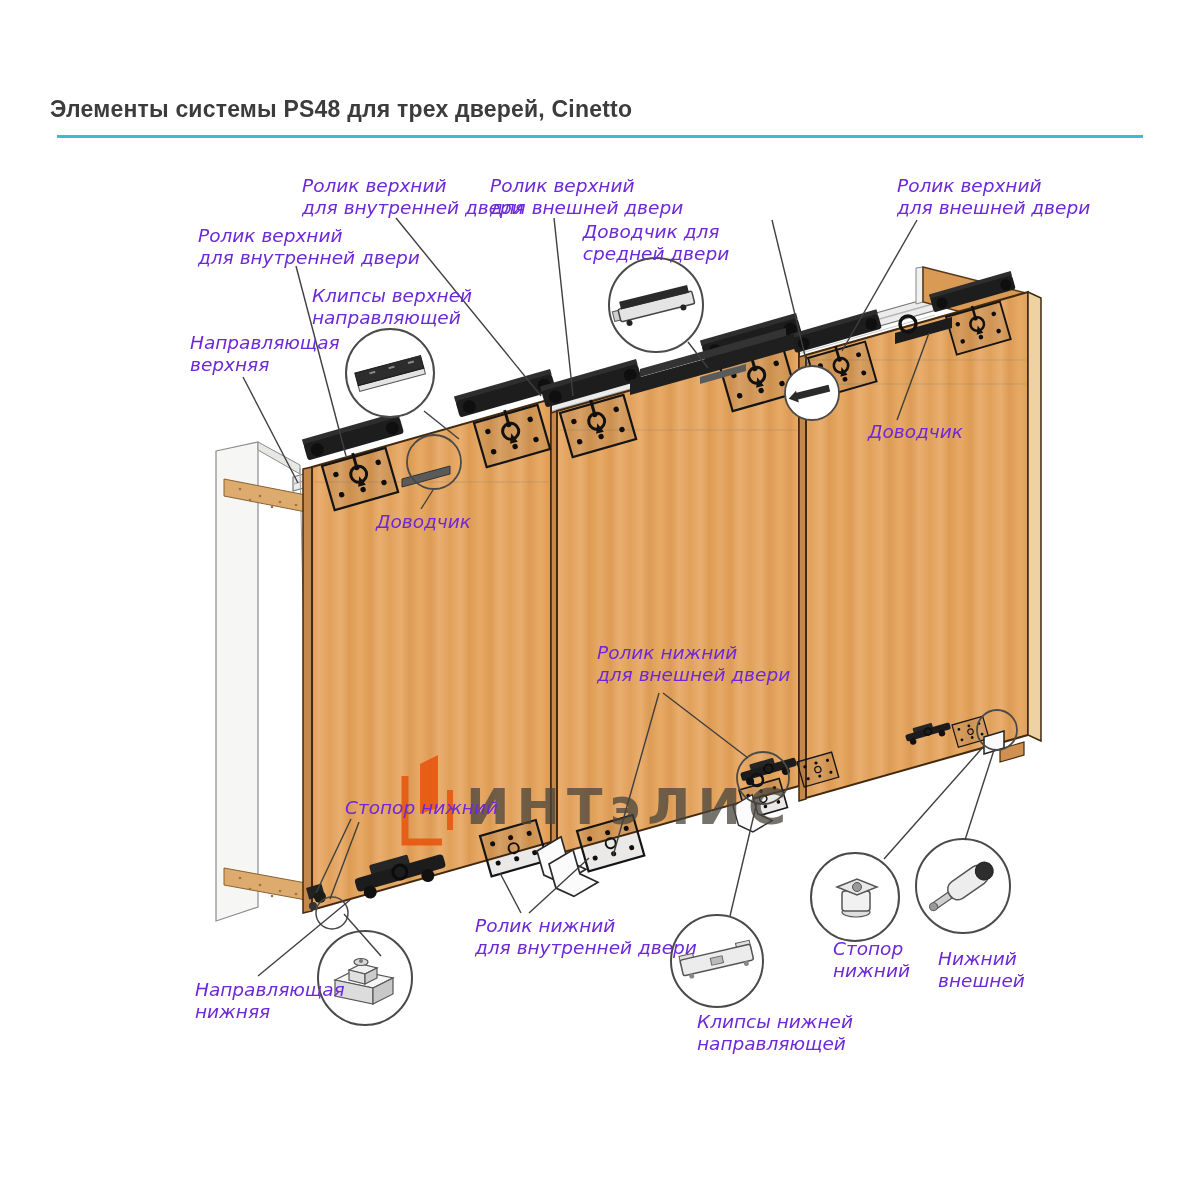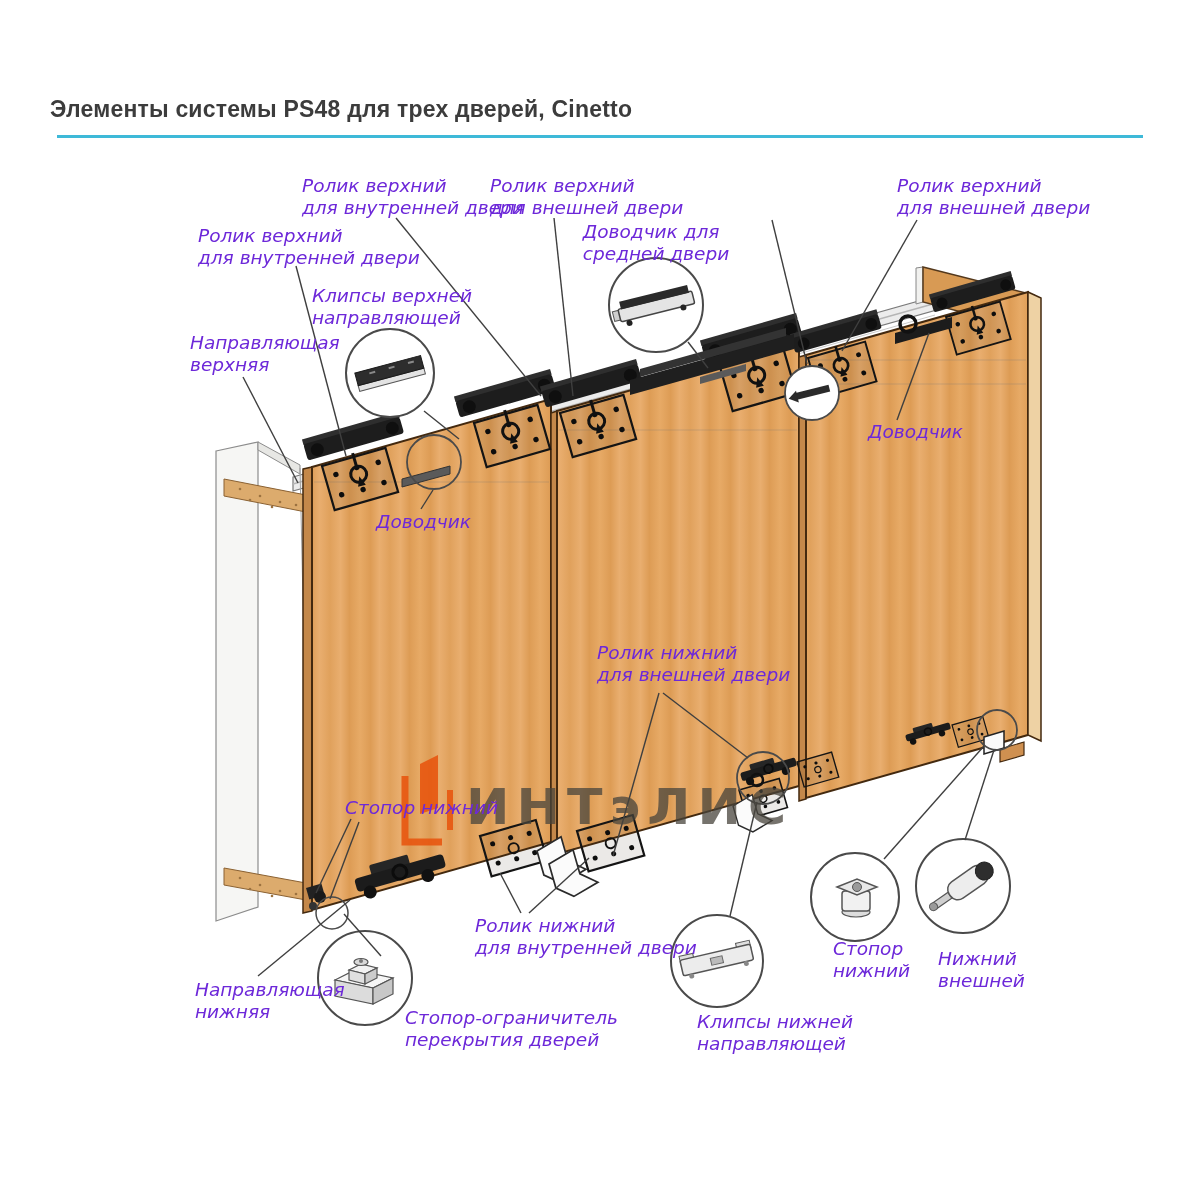--- a/index.html
+++ b/index.html
@@ -326,24 +326,20 @@
   <span>Стопор нижний</span>
 </div>
 <div class="lbl" style="left:195px;top:979px">
   <span>Направляющая</span>
       <span>нижняя</span>
 </div>
 <div class="lbl" style="left:475px;top:915px">
   <span>Ролик нижний</span>
       <span>для внутренней двери</span>
 </div>
-<div class="lbl" style="left:405px;top:1007px">
-  <span>Стопор-ограничитель</span>
-      <span>перекрытия дверей</span>
-</div>
 <div class="lbl" style="left:697px;top:1011px">
   <span>Клипсы нижней</span>
       <span>направляющей</span>
 </div>
 <div class="lbl" style="left:833px;top:938px">
   <span>Стопор</span>
       <span>нижний</span>
 </div>
 <div class="lbl" style="left:938px;top:948px">
   <span>Нижний</span>

